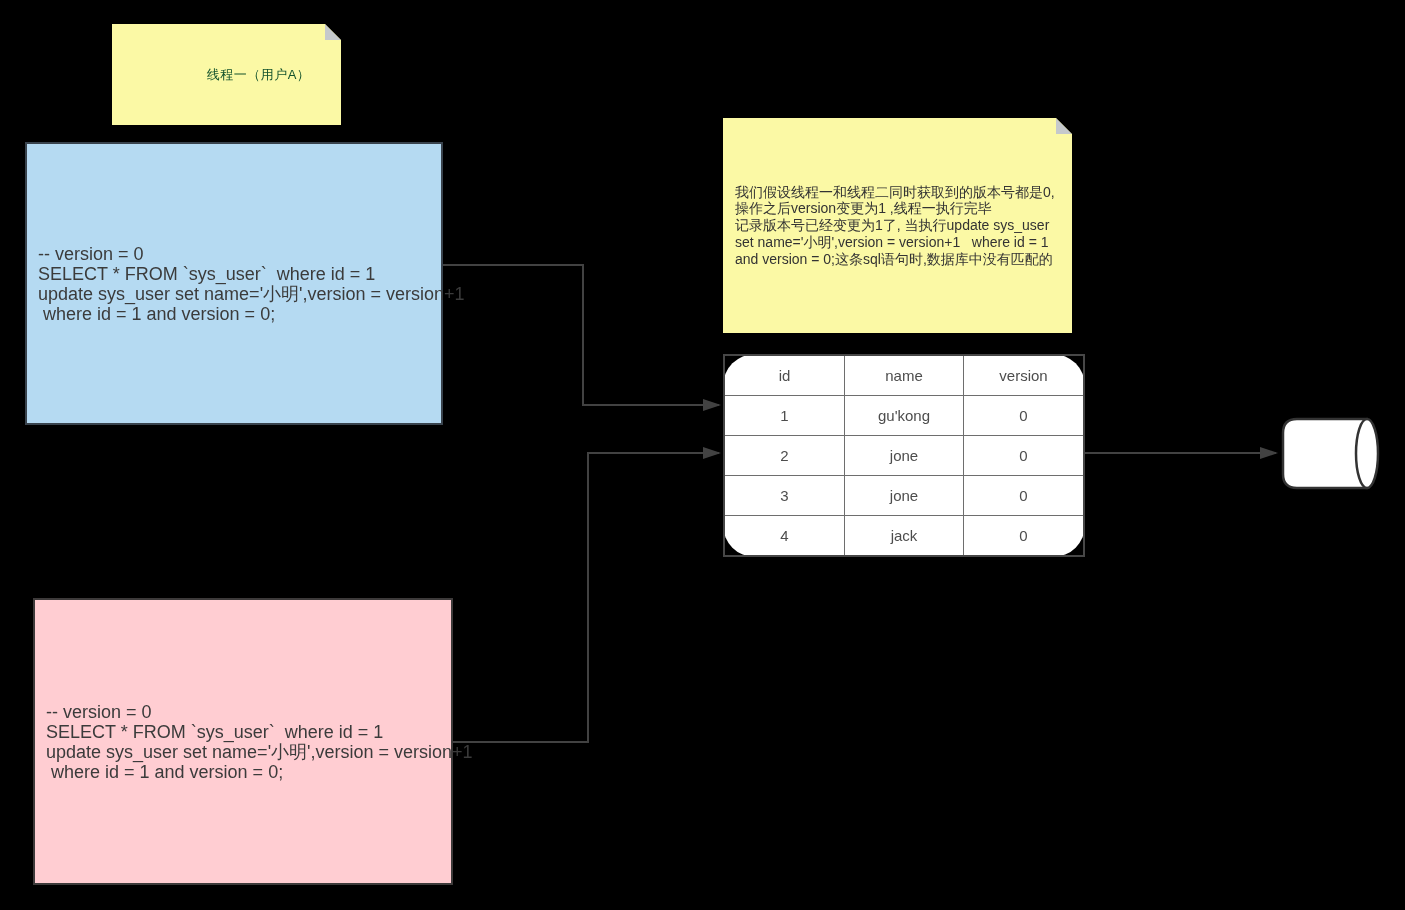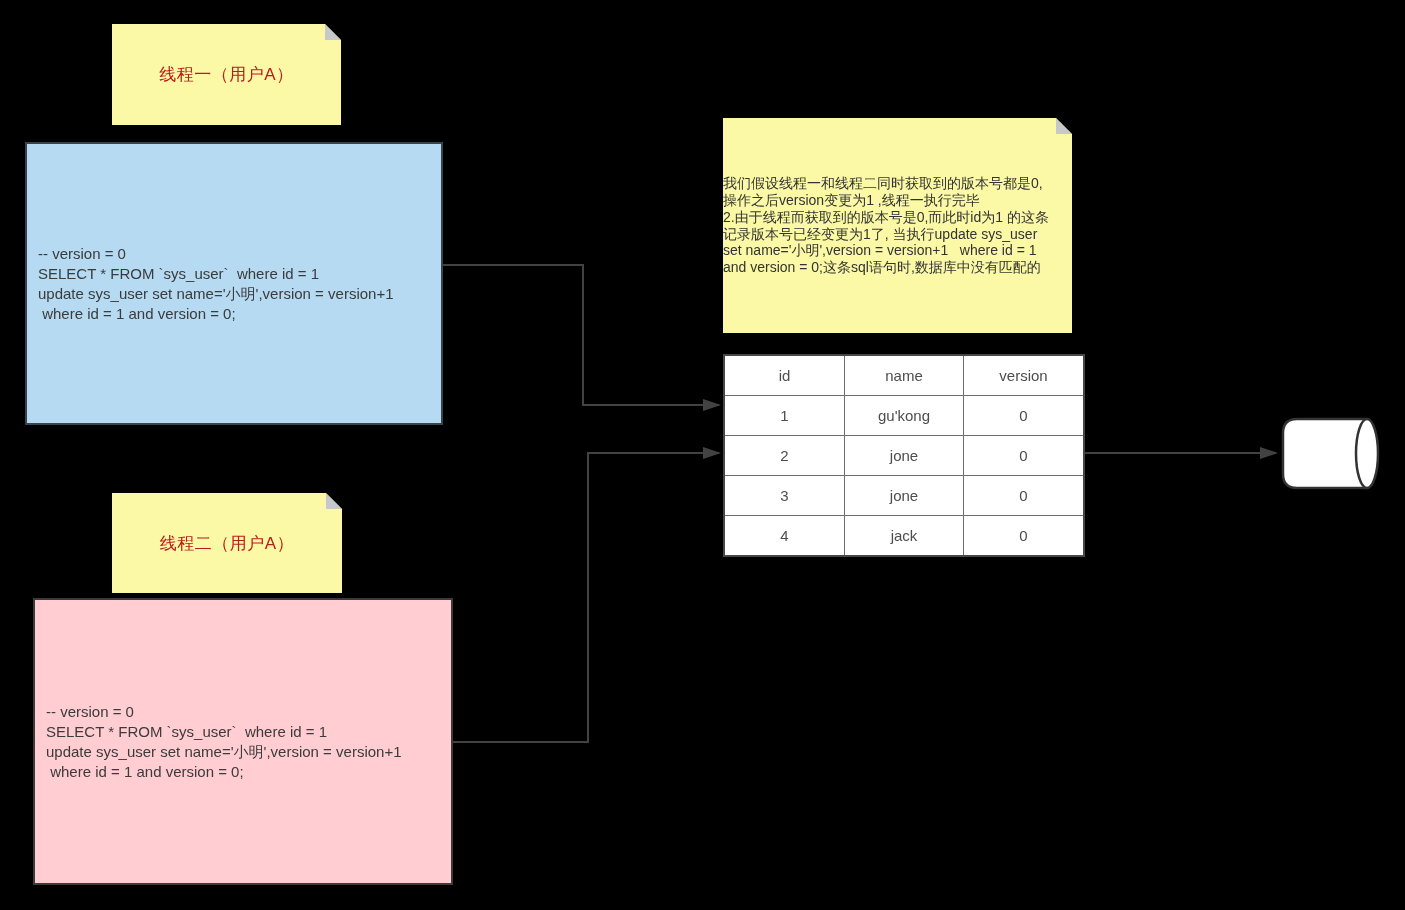--- a/index.html
+++ b/index.html
@@ -15,38 +15,38 @@
     background:#FBF9A5;
     clip-path:polygon(0 0, calc(100% - 16px) 0, 100% 16px, 100% 100%, 0 100%);
   }
   .fold{
     position:absolute;top:0;right:0;width:16px;height:16px;
     background:#C5C9CC;
     clip-path:polygon(0 0, 100% 100%, 0 100%);
   }
   .note-title{
     width:100%;height:100%;display:flex;align-items:center;justify-content:center;
-    font-size:17px;color:#b91c1c;letter-spacing:0.5px;
+    font-size:13px;color:#14532d;letter-spacing:0.5px;padding-left:32px;
   }
 
   
   .sqlbox{
     display:flex;flex-direction:column;justify-content:center;
     padding-left:11px;padding-right:6px;
   }
   .box-thread1{background:#B5DAF2;border:2px solid #39434D;}
   .box-thread2{background:#FFCDD2;border:2px solid #3D3A3A;}
   .sql-line{
-    font-size:15px;line-height:20px;color:#3B3B3B;white-space:pre;
+    font-size:18px;line-height:20px;color:#3B3B3B;white-space:pre;
   }
 
   
   .exp{
     display:flex;flex-direction:column;justify-content:center;
-    padding-right:6px;
+    padding-left:12px;padding-right:6px;
   }
   .exp-line{
     font-size:14px;line-height:16.8px;color:#333333;white-space:pre;
   }
 
   
   table.dbtable{
     border-collapse:collapse;background:#FFFFFF;
     border:2px solid #474747;table-layout:fixed;
   }
@@ -85,27 +85,26 @@
     <div class="sql-line">-- version = 0</div>
     <div class="sql-line">SELECT * FROM `sys_user`  where id = 1</div>
     <div class="sql-line">update sys_user set name='小明',version = version+1</div>
     <div class="sql-line"> where id = 1 and version = 0;</div>
   </div>
 
   <div class="abs note exp" style="left:723px;top:118px;width:349px;height:215px;">
     <div class="fold"></div>
     <div class="exp-line">我们假设线程一和线程二同时获取到的版本号都是0,</div>
     <div class="exp-line">操作之后version变更为1 ,线程一执行完毕</div>
-    <div class="exp-line">2.由于线程而获取到的版本号是0,而此时id为1 的这条</div>
     <div class="exp-line">记录版本号已经变更为1了, 当执行update sys_user</div>
     <div class="exp-line">set name='小明',version = version+1   where id = 1</div>
     <div class="exp-line">and version = 0;这条sql语句时,数据库中没有匹配的</div>
   </div>
 
-  <table class="dbtable abs" style="left:723px;top:354px;width:359px;height:200px;">
+  <table class="dbtable abs" style="left:723px;top:354px;width:359px;height:200px;border-radius:32px;">
     <tbody>
       <tr>
         <td class="col-id">id</td>
         <td class="col-name">name</td>
         <td class="col-version">version</td>
       </tr>
       <tr>
         <td>1</td>
         <td>gu'kong</td>
         <td>0</td>
@@ -121,24 +120,20 @@
         <td>0</td>
       </tr>
       <tr>
         <td>4</td>
         <td>jack</td>
         <td>0</td>
       </tr>
     </tbody>
   </table>
 
-  <div class="abs note" style="left:112px;top:493px;width:230px;height:100px;">
-    <div class="fold"></div>
-    <div class="note-title">线程二（用户A）</div>
-  </div>
 
   <div class="abs sqlbox box-thread2" style="left:33px;top:598px;width:420px;height:287px;">
     <div class="sql-line">-- version = 0</div>
     <div class="sql-line">SELECT * FROM `sys_user`  where id = 1</div>
     <div class="sql-line">update sys_user set name='小明',version = version+1</div>
     <div class="sql-line"> where id = 1 and version = 0;</div>
   </div>
 
   <div class="abs" style="left:1280px;top:417px;width:100px;height:73px;">
     <svg width="100" height="73" viewBox="0 0 100 73">

